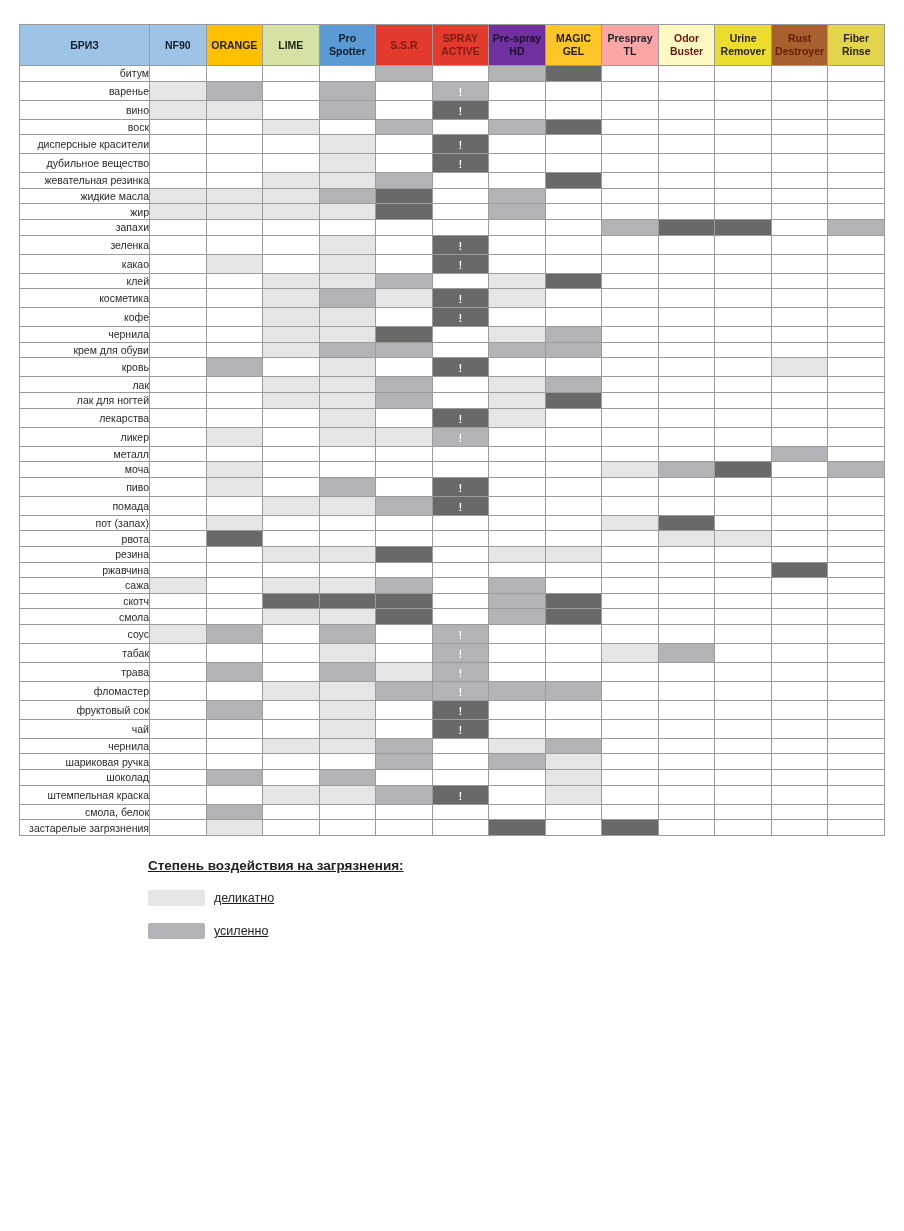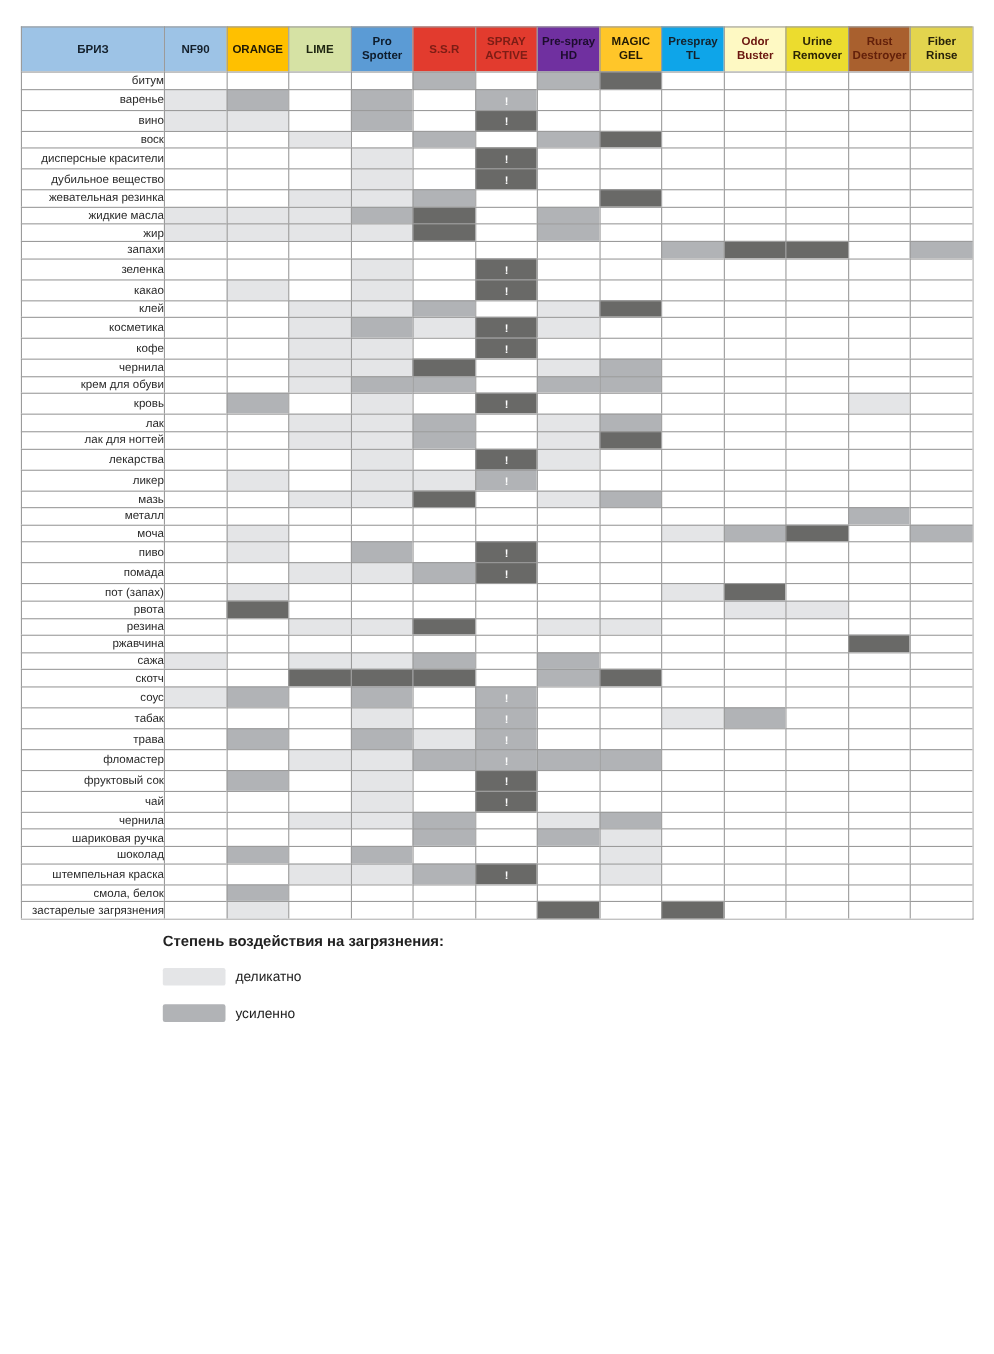--- a/index.html
+++ b/index.html
@@ -12,21 +12,21 @@
   table.grid{border-collapse:separate;border-spacing:0;table-layout:fixed;width:866px;margin:24px auto 0 auto;
              border-right:1px solid #9b9b9b;border-bottom:1px solid #9b9b9b;}
   table.grid th, table.grid td{border-left:1px solid #9b9b9b;border-top:1px solid #9b9b9b;padding:0;}
   table.grid col.lbl{width:130px;}
   th.colhead{height:40px;font-size:10.5px;font-weight:700;text-align:center;vertical-align:middle;line-height:1.2;padding:1px 2px;}
   th.corner{text-align:center;}
   th.no-left{border-left:none;}
   td.cell{height:14.6px;text-align:center;vertical-align:middle;background:#fff;}
   td.rowlabel{font-size:10.5px;font-weight:400;color:#2a2a2a;text-align:right;padding-right:4px;white-space:nowrap;background:#fff;}
   .bang{color:#ffffff;font-weight:700;font-size:10px;line-height:1;display:inline-block;}
-  .legend{margin:12px 0 0 148px;}
+  .legend{margin:22px 0 0 148px;text-decoration:underline;}
   .legend-title{font-size:13.5px;font-weight:700;color:#222;}
   .legend-row{display:flex;align-items:center;margin-top:17px;}
   .legend-swatch{width:57px;height:16px;border-radius:2px;margin-right:9px;}
   .legend-label{font-size:12.5px;color:#222;}
 </style>
 </head>
 <body>
 
 <div class="page">
 
@@ -51,21 +51,21 @@
         <tr>
           <th class="colhead corner" style="background: rgb(157, 195, 230); color: rgb(20, 32, 44);">БРИЗ</th>
           <th class="colhead no-left" style="background: rgb(157, 195, 230); color: rgb(20, 32, 44);">NF90</th>
           <th class="colhead" style="background: rgb(255, 192, 0); color: rgb(32, 26, 6);">ORANGE</th>
           <th class="colhead" style="background: rgb(214, 226, 164); color: rgb(29, 36, 16);">LIME</th>
           <th class="colhead" style="background: rgb(91, 155, 213); color: rgb(14, 28, 44);">Pro Spotter</th>
           <th class="colhead" style="background: rgb(226, 59, 46); color: rgb(124, 29, 21);">S.S.R</th>
           <th class="colhead" style="background: rgb(226, 59, 46); color: rgb(124, 29, 21);">SPRAY ACTIVE</th>
           <th class="colhead" style="background: rgb(112, 48, 160); color: rgb(29, 13, 46);">Pre-spray HD</th>
           <th class="colhead" style="background: rgb(255, 198, 41); color: rgb(34, 26, 4);">MAGIC GEL</th>
-          <th class="colhead" style="background: #0ea5e9; color: rgb(21, 34, 44);">Prespray TL</th>
+          <th class="colhead" style="background: #fca5a5; color: rgb(21, 34, 44);">Prespray TL</th>
           <th class="colhead" style="background: #fef9c3; color: rgb(107, 23, 16);">Odor Buster</th>
           <th class="colhead" style="background: rgb(236, 220, 46); color: rgb(42, 36, 5);">Urine Remover</th>
           <th class="colhead" style="background: rgb(169, 96, 46); color: rgb(99, 32, 10);">Rust Destroyer</th>
           <th class="colhead" style="background: rgb(227, 212, 78); color: rgb(39, 34, 10);">Fiber Rinse</th>
         </tr>
       </thead>
     <tbody>
         <tr>
           <td class="rowlabel">битум</td>
           <td class="cell"></td>
@@ -412,36 +412,20 @@
           <td class="cell" style="background: rgb(177, 179, 182);"><span class="bang">!</span></td>
           <td class="cell"></td>
           <td class="cell"></td>
           <td class="cell"></td>
           <td class="cell"></td>
           <td class="cell"></td>
           <td class="cell"></td>
           <td class="cell"></td>
         </tr>
         <tr>
-          <td class="rowlabel">мазь</td>
-          <td class="cell"></td>
-          <td class="cell"></td>
-          <td class="cell" style="background: rgb(228, 229, 231);"></td>
-          <td class="cell" style="background: rgb(228, 229, 231);"></td>
-          <td class="cell" style="background: rgb(105, 105, 103);"></td>
-          <td class="cell"></td>
-          <td class="cell" style="background: rgb(228, 229, 231);"></td>
-          <td class="cell" style="background: rgb(177, 179, 182);"></td>
-          <td class="cell"></td>
-          <td class="cell"></td>
-          <td class="cell"></td>
-          <td class="cell"></td>
-          <td class="cell"></td>
-        </tr>
-        <tr>
           <td class="rowlabel">металл</td>
           <td class="cell"></td>
           <td class="cell"></td>
           <td class="cell"></td>
           <td class="cell"></td>
           <td class="cell"></td>
           <td class="cell"></td>
           <td class="cell"></td>
           <td class="cell"></td>
           <td class="cell"></td>
@@ -577,20 +561,36 @@
           <td class="cell"></td>
           <td class="cell"></td>
           <td class="cell"></td>
         </tr>
         <tr>
           <td class="rowlabel">скотч</td>
           <td class="cell"></td>
           <td class="cell"></td>
           <td class="cell" style="background: rgb(105, 105, 103);"></td>
           <td class="cell" style="background: rgb(105, 105, 103);"></td>
+          <td class="cell" style="background: rgb(105, 105, 103);"></td>
+          <td class="cell"></td>
+          <td class="cell" style="background: rgb(177, 179, 182);"></td>
+          <td class="cell" style="background: rgb(105, 105, 103);"></td>
+          <td class="cell"></td>
+          <td class="cell"></td>
+          <td class="cell"></td>
+          <td class="cell"></td>
+          <td class="cell"></td>
+        </tr>
+        <tr>
+          <td class="rowlabel">смола</td>
+          <td class="cell"></td>
+          <td class="cell"></td>
+          <td class="cell" style="background: rgb(228, 229, 231);"></td>
+          <td class="cell" style="background: rgb(228, 229, 231);"></td>
           <td class="cell" style="background: rgb(105, 105, 103);"></td>
           <td class="cell"></td>
           <td class="cell" style="background: rgb(177, 179, 182);"></td>
           <td class="cell" style="background: rgb(105, 105, 103);"></td>
           <td class="cell"></td>
           <td class="cell"></td>
           <td class="cell"></td>
           <td class="cell"></td>
           <td class="cell"></td>
         </tr>

